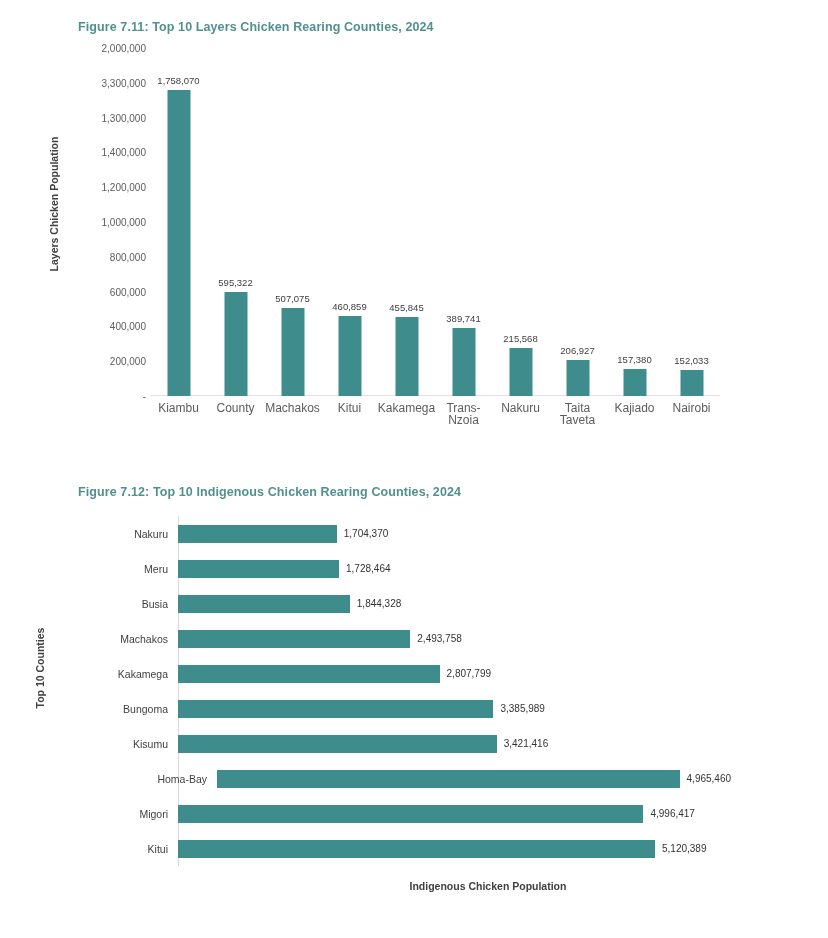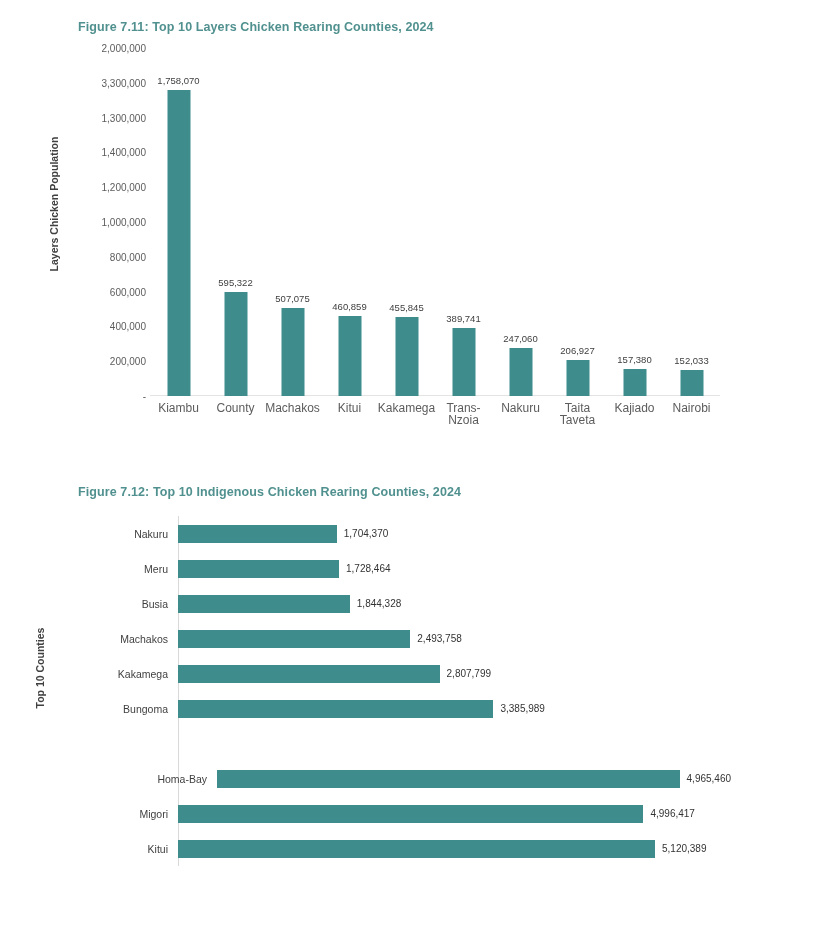--- a/index.html
+++ b/index.html
@@ -256,21 +256,21 @@
         <div class="col-value" style="bottom: 83.317px;">455,845</div>
         <div class="col-cat"><span>Kakamega</span></div>
       </div>
       <div class="col-slot" style="left: 285px; width: 57px;">
         <div class="col-bar" title="Trans-Nzoia: 389,741" style="height: 67.8149px; background: rgb(62, 140, 140);"></div>
         <div class="col-value" style="bottom: 71.8149px;">389,741</div>
         <div class="col-cat"><span>Trans-</span><br><span>Nzoia</span></div>
       </div>
       <div class="col-slot" style="left: 342px; width: 57px;">
         <div class="col-bar" title="Nakuru: 276,686" style="height: 48.1434px; background: rgb(62, 140, 140);"></div>
-        <div class="col-value" style="bottom: 52.1434px;">247,060</div>
+        <div class="col-value" style="bottom: 52.1434px;">215,568</div>
         <div class="col-cat"><span>Nakuru</span></div>
       </div>
       <div class="col-slot" style="left: 399px; width: 57px;">
         <div class="col-bar" title="Taita Taveta: 206,927" style="height: 36.0053px; background: rgb(62, 140, 140);"></div>
         <div class="col-value" style="bottom: 40.0053px;">206,927</div>
         <div class="col-cat"><span>Taita</span><br><span>Taveta</span></div>
       </div>
       <div class="col-slot" style="left: 456px; width: 57px;">
         <div class="col-bar" title="Kajiado: 157,380" style="height: 27.3841px; background: rgb(62, 140, 140);"></div>
         <div class="col-value" style="bottom: 31.3841px;">157,380</div>
@@ -316,30 +316,36 @@
       <div class="bar-row" style="top: 140px;">
         <div class="bar-cat">Kakamega</div>
         <div class="bar-rect" title="Kakamega: 2,807,799" style="width: 261.566px; background: rgb(62, 140, 140);"></div>
         <div class="bar-value" style="left: 268.566px;">2,807,799</div>
       </div>
       <div class="bar-row" style="top: 175px;">
         <div class="bar-cat">Bungoma</div>
         <div class="bar-rect" title="Bungoma: 3,385,989" style="width: 315.429px; background: rgb(62, 140, 140);"></div>
         <div class="bar-value" style="left: 322.429px;">3,385,989</div>
       </div>
+      <div class="bar-row" style="top: 210px;">
+        <div class="bar-cat">Kisumu</div>
+        <div class="bar-rect" title="Kisumu: 3,421,416" style="width: 318.729px; background: rgb(62, 140, 140);"></div>
+        <div class="bar-value" style="left: 325.729px;">3,421,416</div>
+      </div>
       <div class="bar-row" style="top: 245px; margin-left: 39px;">
         <div class="bar-cat">Homa-Bay</div>
         <div class="bar-rect" title="Homa-Bay: 4,965,460" style="width: 462.567px; background: rgb(62, 140, 140);"></div>
         <div class="bar-value" style="left: 469.567px;">4,965,460</div>
       </div>
       <div class="bar-row" style="top: 280px;">
         <div class="bar-cat">Migori</div>
         <div class="bar-rect" title="Migori: 4,996,417" style="width: 465.451px; background: rgb(62, 140, 140);"></div>
         <div class="bar-value" style="left: 472.451px;">4,996,417</div>
       </div>
       <div class="bar-row" style="top: 315px;">
         <div class="bar-cat">Kitui</div>
         <div class="bar-rect" title="Kitui: 5,120,389" style="width: 477px; background: rgb(62, 140, 140);"></div>
         <div class="bar-value" style="left: 484px;">5,120,389</div>
       </div>
     </div>
 
+  <div class="bar-x-title">Indigenous Chicken Population</div>
 </div>
 
 </body></html>

